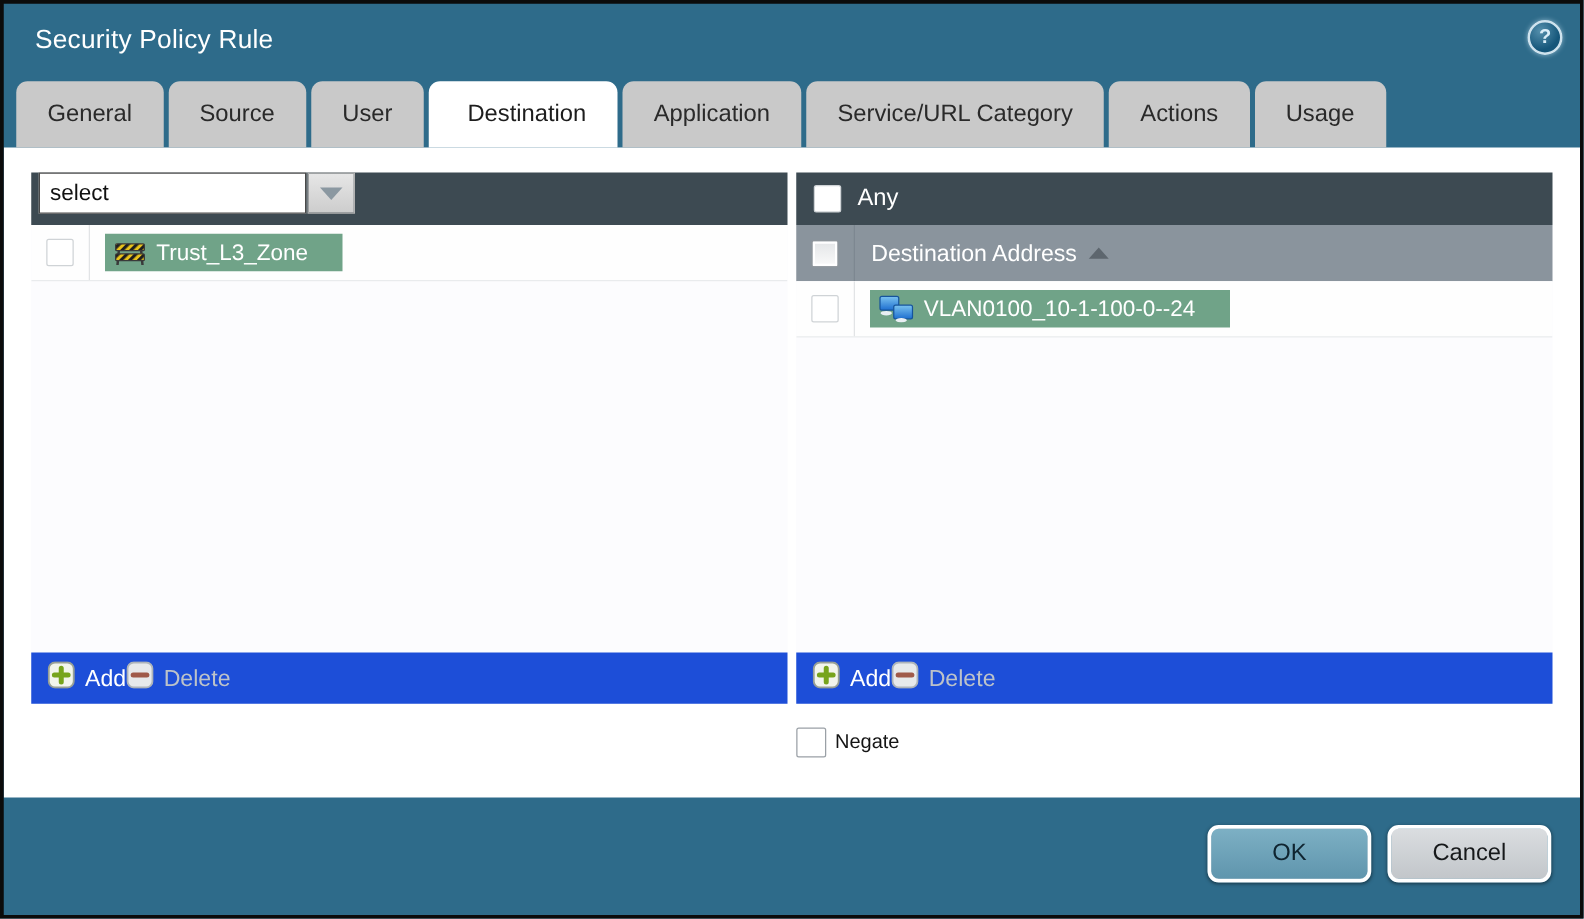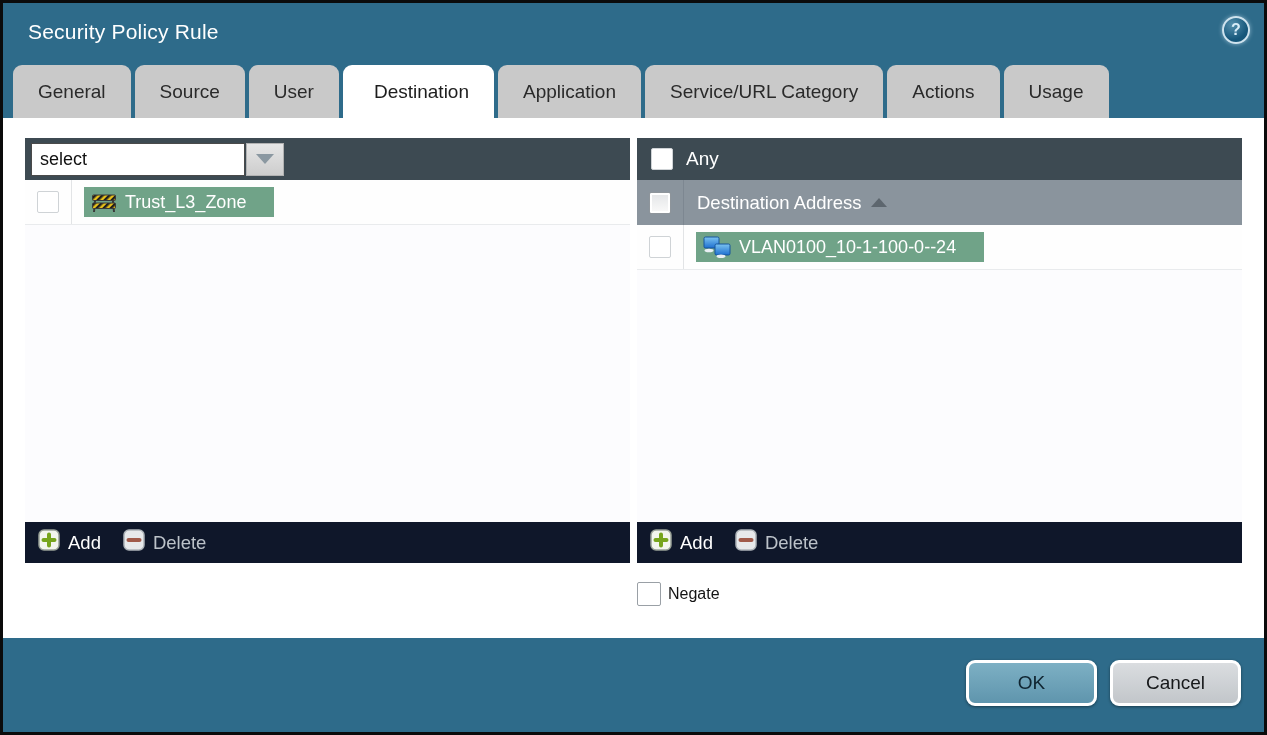--- a/index.html
+++ b/index.html
@@ -31,21 +31,21 @@
     background:#c9c9c9; color:#2a2a2a;
     border-radius:9px 9px 0 0;
     font-size:19px; display:flex; align-items:center;
     cursor:pointer; white-space:nowrap;
   }
   .tab.active { background:#ffffff; color:#1d1d1d;padding-left:31px; }
   
   .content { background:#ffffff; height:520px; padding:20px 19px 0 22px; }
   .panels { display:flex; gap:7px; }
   .panel { width:605px; height:425px; display:flex; flex-direction:column; }
-  .panel-top { height:42px; background:#3d4a52; display:flex; align-items:center; padding:0 6px; flex:0 0 auto; }
+  .panel-top { height:42px; background:#3d4a52; display:flex; padding:0 6px; flex:0 0 auto; }
   .select-group { display:flex; height:33px; }
   .select-box {
     width:214px; height:33px; border:1px solid #4a4a4a; border-radius:0;
     font-size:18px; padding:0 8px; color:#111;
     font-family:"Liberation Sans", sans-serif; outline:none;
   }
   .dd-btn {
     width:38px; height:33px; margin-left:1px;
     background:linear-gradient(180deg,#e6e6e6,#cdcdcd);
     border:1px solid #b2b2b2;
@@ -70,21 +70,21 @@
   .panel-body { flex:1 1 auto; background:#fcfcfe; overflow:hidden; }
   .row { height:45px; display:flex; align-items:center; border-bottom:1px solid #e9ebed; background:#fefefe; }
   .row .cb-cell { border-right:1px solid #e2e4e6; }
   .chip {
     margin-left:12px; display:inline-flex; align-items:center; gap:8px;
     background:#70a388; color:#fff; font-size:18px;
     padding:4px 28px 4px 7px; cursor:pointer;
   }
   .chip svg { display:block; }
   
-  .panel-footer { height:41px; background:#0f172a; display:flex; align-items:center; gap:22px; padding:0 13px; flex:0 0 auto; }
+  .panel-footer { height:41px; background:#1d4ed8; display:flex; align-items:center; padding:0 13px; flex:0 0 auto; }
   .tool { display:flex; align-items:center; gap:8px; cursor:pointer; font-size:18.5px; color:#ffffff; }
   .tool.disabled { cursor:default; color:#bcc2c9; }
   
   .negate-row { margin-top:19px; margin-left:612px; display:flex; align-items:center; gap:7px; font-size:16px; color:#141414; }
   
   .footer { height:90px; display:flex; align-items:center; justify-content:flex-end; gap:13px; padding-right:23px; }
   .btn {
     width:131px; height:46px; border-radius:9px; border:3px solid #ffffff;
     font-size:19px; font-family:"Liberation Sans", sans-serif; cursor:pointer;
     box-shadow:0 1px 3px rgba(0,0,0,.45);

